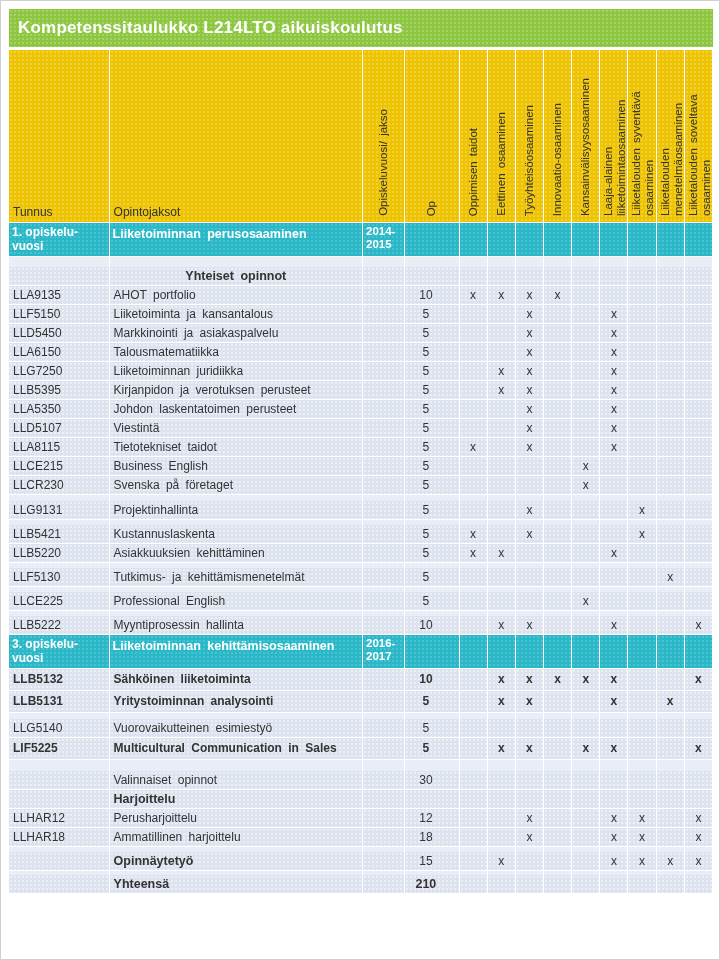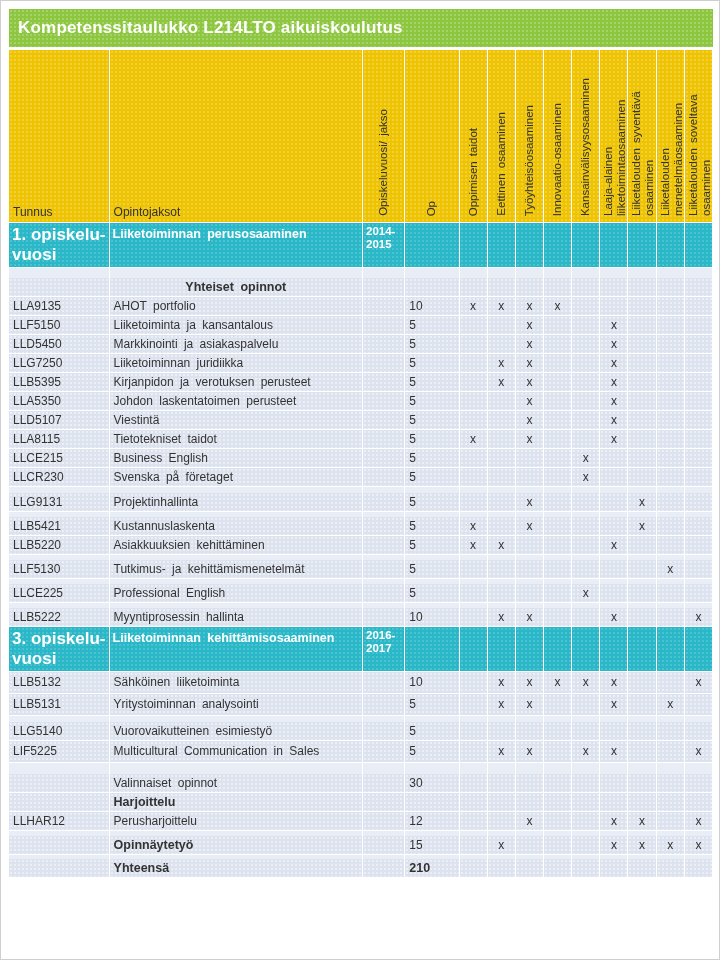--- a/index.html
+++ b/index.html
@@ -86,42 +86,42 @@
     font-size: 11.5px;
     text-align: left;
     word-spacing: 2px;
   }
 
   
   tr.section td {
     color: #fff;
     vertical-align: top;
     padding: 2px 3px;
-    font-size: 17px;
+    font-size: 12px;
     height: 34px;
   }
   tr.section td.s-year { font-weight: bold; }
   tr.section td.s-title { font-weight: bold; font-size: 12.5px; word-spacing: 3px; padding-top: 4px; }
   tr.section td.s-period { font-size: 11.5px; line-height: 13px; }
 
   
   tr.row td {
     height: 19px;
     padding: 1px 4px;
     font-size: 12px;
     line-height: 15px;
     vertical-align: middle;
     white-space: nowrap;
   }
   td.c-name { word-spacing: 3px; }
-  td.c-op { padding-right: 16px !important; }
+  td.c-op { text-align: center; padding-right: 16px !important; }
   td.c-mark { text-align: center; padding: 1px 0 !important; }
   tr.row td.bold { font-weight: bold; font-size: 12.5px; }
   tr.row td.center { text-align: center; }
-  tr.row.tall td { height: 22px; }
+  tr.row.tall td { height: 22px; font-weight: bold; }
 
   tr.sp td { height: 5px; padding: 0; border-bottom: none; }
 </style>
 </head>
 <body>
 
 <div class="page">
   <div class="content">
     <div class="title-bar tex-green">
       <span>Kompetenssitaulukko L214LTO aikuiskoulutus</span>
@@ -244,20 +244,35 @@
             <td class="c-mark tex-row"></td>
             <td class="c-mark tex-row">x</td>
             <td class="c-mark tex-row"></td>
             <td class="c-mark tex-row"></td>
             <td class="c-mark tex-row">x</td>
             <td class="c-mark tex-row"></td>
             <td class="c-mark tex-row"></td>
             <td class="c-mark tex-row"></td>
           </tr>
           <tr class="row">
+            <td class="c-tunnus tex-row">LLA6150</td>
+            <td class="c-name tex-row">Talousmatematiikka</td>
+            <td class="tex-row"></td>
+            <td class="c-op tex-row">5</td>
+            <td class="c-mark tex-row"></td>
+            <td class="c-mark tex-row"></td>
+            <td class="c-mark tex-row">x</td>
+            <td class="c-mark tex-row"></td>
+            <td class="c-mark tex-row"></td>
+            <td class="c-mark tex-row">x</td>
+            <td class="c-mark tex-row"></td>
+            <td class="c-mark tex-row"></td>
+            <td class="c-mark tex-row"></td>
+          </tr>
+          <tr class="row">
             <td class="c-tunnus tex-row">LLG7250</td>
             <td class="c-name tex-row">Liiketoiminnan juridiikka</td>
             <td class="tex-row"></td>
             <td class="c-op tex-row">5</td>
             <td class="c-mark tex-row"></td>
             <td class="c-mark tex-row">x</td>
             <td class="c-mark tex-row">x</td>
             <td class="c-mark tex-row"></td>
             <td class="c-mark tex-row"></td>
             <td class="c-mark tex-row">x</td>
@@ -663,20 +678,35 @@
             <td class="c-mark tex-row"></td>
             <td class="c-mark tex-row"></td>
             <td class="c-mark tex-row">x</td>
             <td class="c-mark tex-row"></td>
             <td class="c-mark tex-row"></td>
             <td class="c-mark tex-row">x</td>
             <td class="c-mark tex-row">x</td>
             <td class="c-mark tex-row"></td>
             <td class="c-mark tex-row">x</td>
           </tr>
+          <tr class="row">
+            <td class="c-tunnus tex-row">LLHAR18</td>
+            <td class="c-name tex-row">Ammatillinen harjoittelu</td>
+            <td class="tex-row"></td>
+            <td class="c-op tex-row">18</td>
+            <td class="c-mark tex-row"></td>
+            <td class="c-mark tex-row"></td>
+            <td class="c-mark tex-row">x</td>
+            <td class="c-mark tex-row"></td>
+            <td class="c-mark tex-row"></td>
+            <td class="c-mark tex-row">x</td>
+            <td class="c-mark tex-row">x</td>
+            <td class="c-mark tex-row"></td>
+            <td class="c-mark tex-row">x</td>
+          </tr>
           <tr class="sp">
             <td class="tex-sp" style="height: 5px;"></td>
             <td class="tex-sp" style="height: 5px;"></td>
             <td class="tex-sp" style="height: 5px;"></td>
             <td class="tex-sp" style="height: 5px;"></td>
             <td class="tex-sp" style="height: 5px;"></td>
             <td class="tex-sp" style="height: 5px;"></td>
             <td class="tex-sp" style="height: 5px;"></td>
             <td class="tex-sp" style="height: 5px;"></td>
             <td class="tex-sp" style="height: 5px;"></td>

